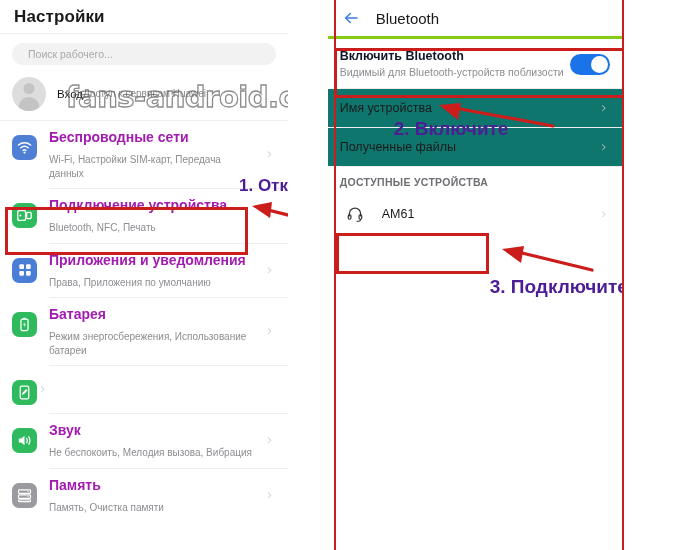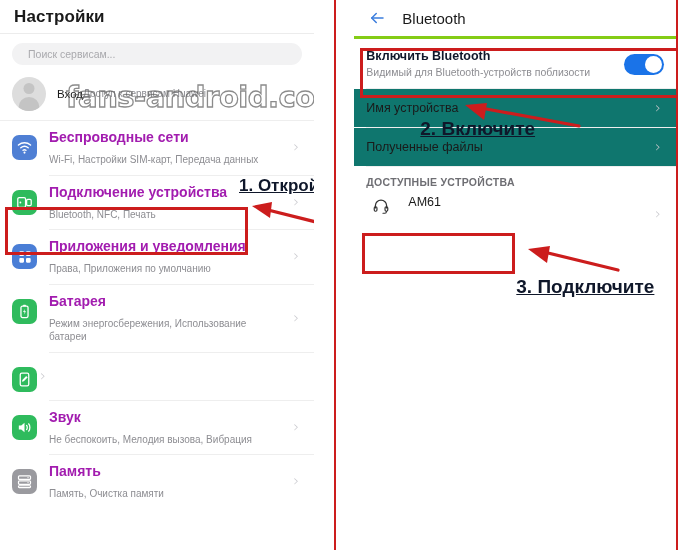--- a/index.html
+++ b/index.html
@@ -9,21 +9,21 @@
   }
   body {
     width: 678px;
     height: 550px;
     font-family: "Liberation Sans", sans-serif;
     overflow: hidden;
     position: relative;
   }
   #root {
     position: relative;
-    width: 678px;
+    width: 624px;
     height: 550px;
     display: flex;
     background: #ffffff;
     gap: 40px;
   }
 
   
   .panel-left {
     position: relative;
     width: 334px;
@@ -218,26 +218,25 @@
   
   .red-box {
     position: absolute;
     border: 3px solid #cc1d1d;
     box-sizing: border-box;
     z-index: 25;
     pointer-events: none;
   }
   .annot-text {
     position: absolute;
-    color: #0f172a;
+    color: #4c1d95;
     font-weight: bold;
     z-index: 35;
     white-space: nowrap;
     font-family: "Liberation Sans", sans-serif;
-    text-decoration: underline;
   }
   .arrow-svg {
     position: absolute;
     z-index: 34;
     pointer-events: none;
   }
 
   
   .bt-header {
     height: 36px;
@@ -319,20 +318,21 @@
   .bt-section-head {
     padding: 9px 12px 7px 12px;
     font-size: 10.5px;
     color: #6e6e73;
     font-weight: bold;
     letter-spacing: 0.3px;
     background: #ffffff;
   }
   .bt-device-row {
     display: flex;
+    align-items: center;
     padding: 0 14px 0 16px;
     height: 38px;
     background: #ffffff;
   }
   .headset-icon {
     width: 22px;
     height: 22px;
     flex: none;
     display: flex;
     align-items: center;
@@ -358,21 +358,21 @@
 <div id="root">
 
   <div class="panel-left">
 
     <div class="settings-header">
       <div class="settings-title">Настройки</div>
     </div>
 
     <div class="search-wrap">
       <div class="search-box">
-        <span class="search-placeholder">Поиск сервисам...</span>
+        <span class="search-placeholder">Поиск рабочего...</span>
       </div>
     </div>
 
     <div class="account-row">
       <div class="avatar"></div>
       <div class="account-text">
         <div class="account-title">Вход</div>
         <div class="account-sub">Доступ к сервисам Huawei</div>
       </div>
     </div>

